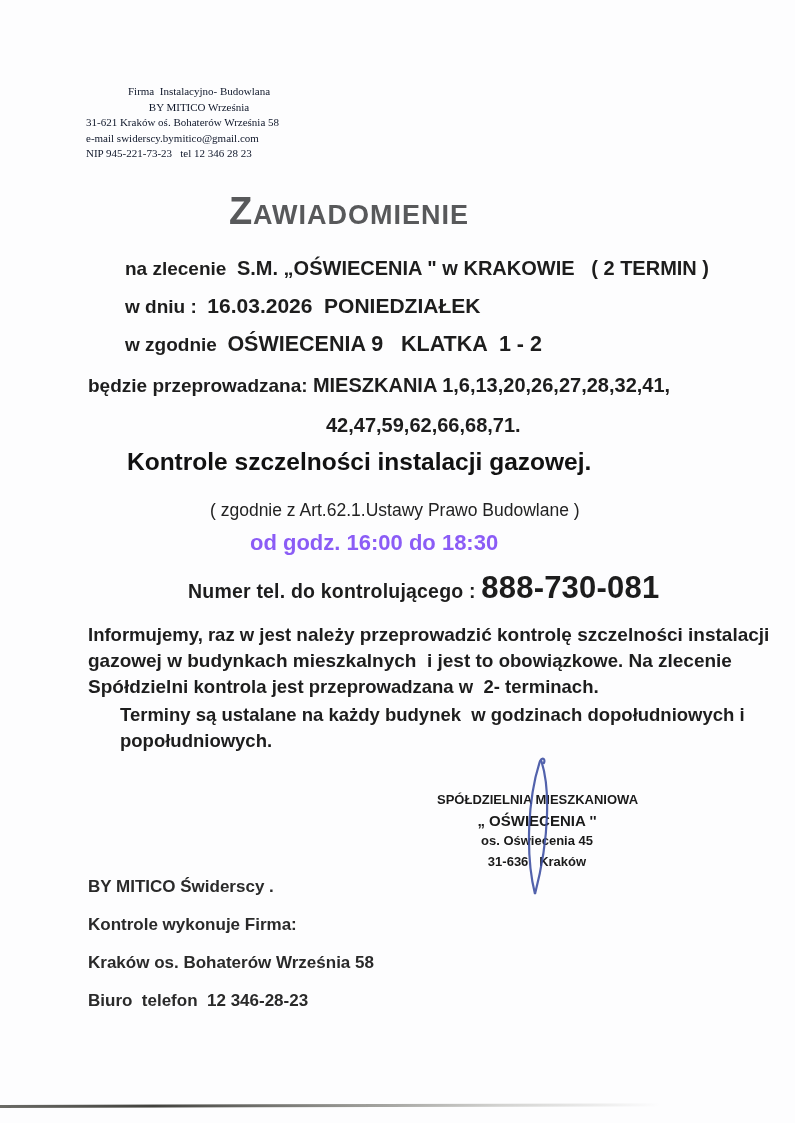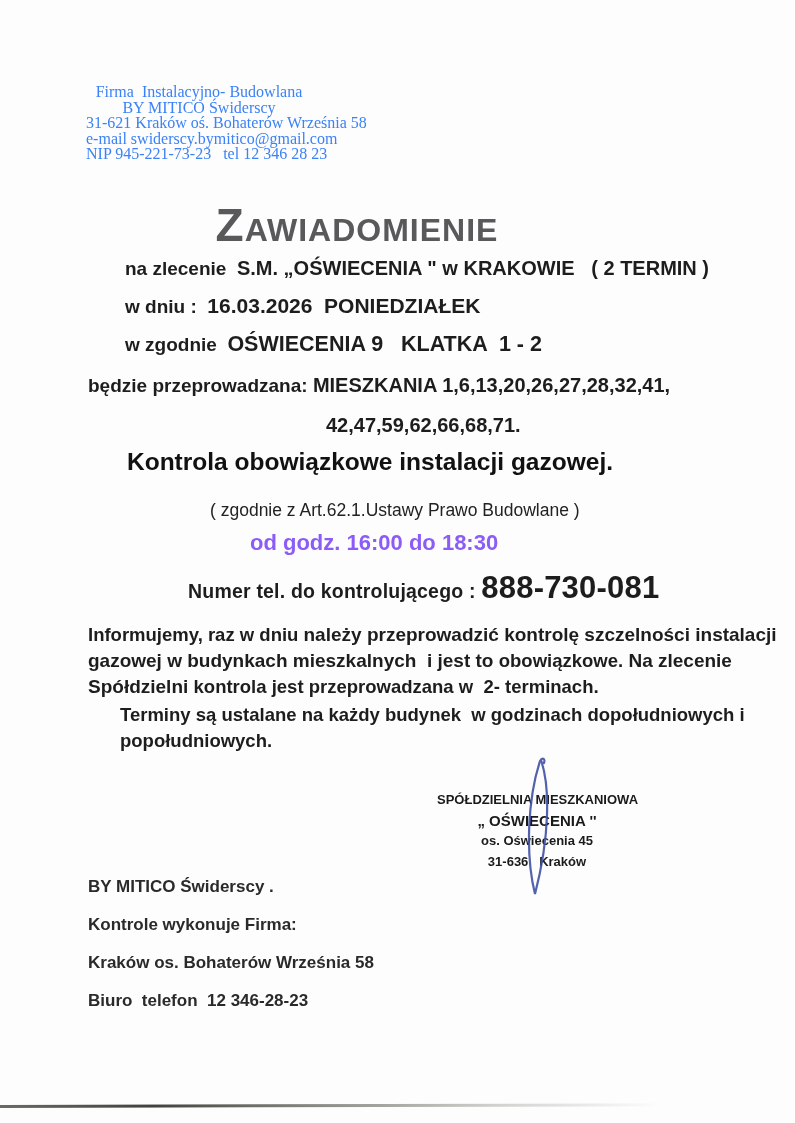--- a/index.html
+++ b/index.html
@@ -8,27 +8,27 @@
     background:#fdfdfe;
     font-family:"Liberation Sans",sans-serif;
     position:relative;overflow:hidden;
   }
   .page{position:absolute;inset:0;}
   .abs{position:absolute;}
 
   
   .header{left:86px;top:84px;width:226px;
     font-family:"Liberation Serif",serif;
-    font-size:16px;line-height:15.5px;color:#3b82f6;}
+    font-size:11px;line-height:15.5px;color:#0f172a;}
   .hline{white-space:pre;}
   .hline.c{text-align:center;}
 
   
-  .title{left:0;top:182px;width:682px;margin:16px;text-align:center;
-    font-size:46px;font-weight:700;letter-spacing:1px;
+  .title{left:0;top:182px;width:682px;margin:8px;text-align:center;
+    font-size:38px;font-weight:700;letter-spacing:1px;
     font-variant:small-caps;color:#58595b;}
 
   
   .line{white-space:pre-wrap;color:#1d1d1d;}
   .rr{font-weight:700;font-size:19px;}
   .rb{font-weight:700;}
   .rbig{font-size:31px;}
   .l1{left:125px;top:257px;font-size:20px;}
   .l2{left:125px;top:294px;font-size:21px;}
   .l3{left:125px;top:332px;font-size:21.5px;}
@@ -65,40 +65,40 @@
       rgba(95,95,88,.65) 50%,rgba(130,130,122,.35) 72%,
       rgba(150,150,142,0) 95%);}
 </style>
 </head>
 <body>
 
 <div class="page">
 
   <div class="abs header">
     <div class="hline c">Firma  Instalacyjno- Budowlana</div>
-    <div class="hline c">BY MITICO Świderscy</div>
+    <div class="hline c">BY MITICO Września</div>
     <div class="hline">31-621 Kraków oś. Bohaterów Września 58</div>
     <div class="hline">e-mail swiderscy.bymitico@gmail.com</div>
     <div class="hline">NIP 945-221-73-23   tel 12 346 28 23</div>
   </div>
 
   <h1 class="abs title">Zawiadomienie</h1>
 
   <div class="abs line l1"><span class="rr">na zlecenie  </span><span class="rb">S.M. „OŚWIECENIA " w KRAKOWIE   ( 2 TERMIN )</span></div>
   <div class="abs line l2"><span class="rr">w dniu :  </span><span class="rb">16.03.2026  PONIEDZIAŁEK</span></div>
   <div class="abs line l3"><span class="rr">w zgodnie  </span><span class="rb">OŚWIECENIA 9   KLATKA  1 - 2</span></div>
   <div class="abs line l4"><span class="rr">będzie przeprowadzana: </span><span class="rb">MIESZKANIA 1,6,13,20,26,27,28,32,41,</span></div>
   <div class="abs line l5"><span class="rb">42,47,59,62,66,68,71.</span></div>
 
-  <div class="abs heading">Kontrola obowiązkowe instalacji gazowej.</div>
+  <div class="abs heading">Kontrole szczelności instalacji gazowej.</div>
   <div class="abs legal">( zgodnie z Art.62.1.Ustawy Prawo Budowlane )</div>
   <div class="abs hours">od godz. 16:00 do 18:30</div>
   <div class="abs line phone"><span class="rb">Numer tel. do kontrolującego : </span><span class="rb rbig">888-730-081</span></div>
 
-  <div class="abs para p1"><span class="rb">Informujemy, raz w dniu </span><span class="rr">należy przeprowadzić kontrolę szczelności instalacji
+  <div class="abs para p1"><span class="rb">Informujemy, raz w jest </span><span class="rr">należy przeprowadzić kontrolę szczelności instalacji
 gazowej w budynkach mieszkalnych  i jest to </span><span class="rb">obowiązkowe.</span><span class="rr"> Na zlecenie
 Spółdzielni </span><span class="rb">kontrola jest przeprowadzana w  2- terminach</span><span class="rr">.</span></div>
   <div class="abs para p2"><span class="rb">Terminy są ustalane na każdy budynek  w godzinach dopołudniowych i
 popołudniowych.</span></div>
 
   <div class="abs stamp">
     <div class="sline">SPÓŁDZIELNIA MIESZKANIOWA</div>
     <div class="sline">„ OŚWIECENIA ''</div>
     <div class="sline">os. Oświecenia 45</div>
     <div class="sline">31-636   Kraków</div>

